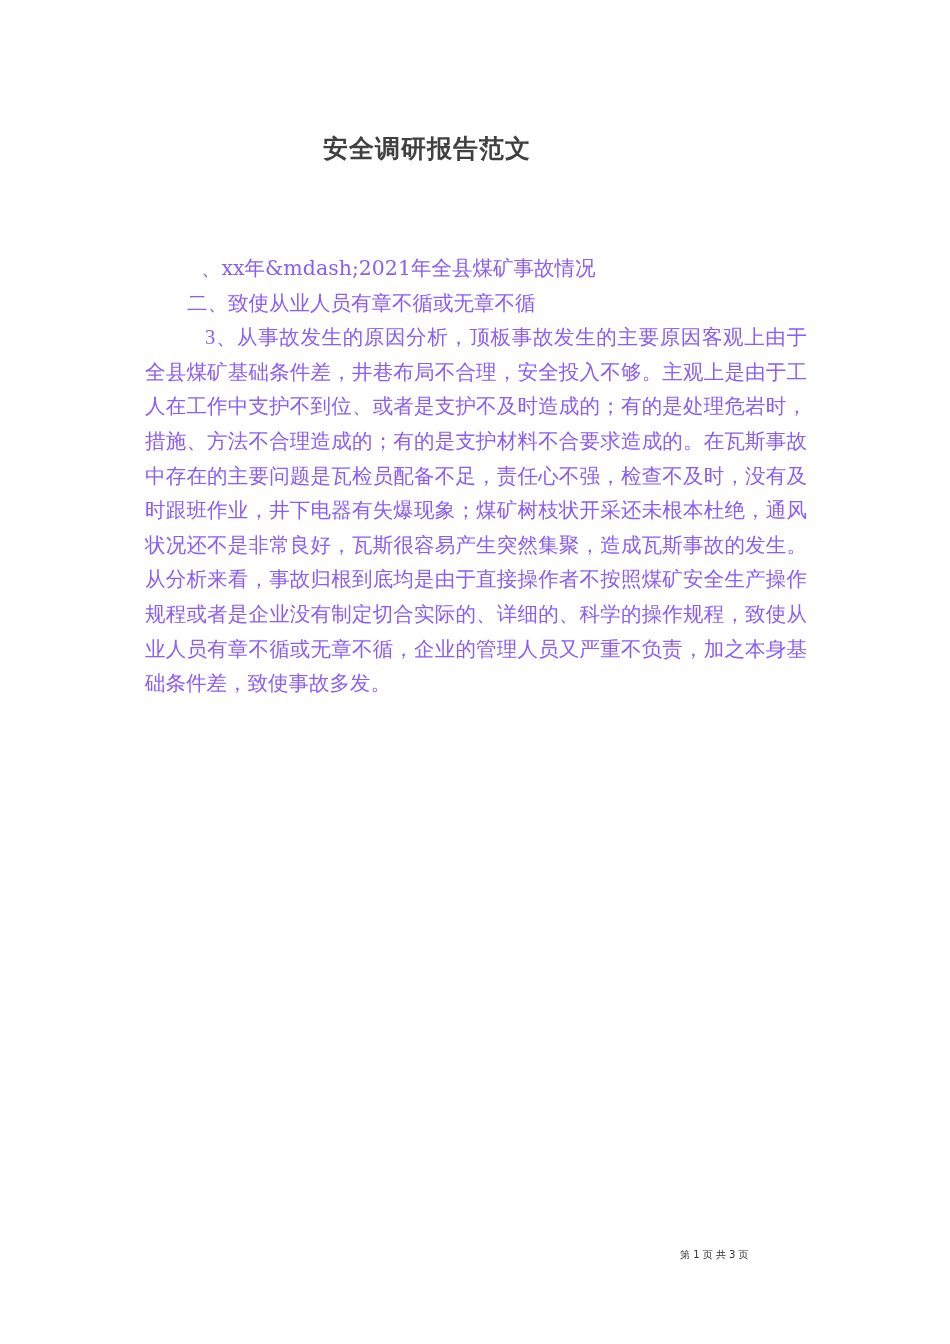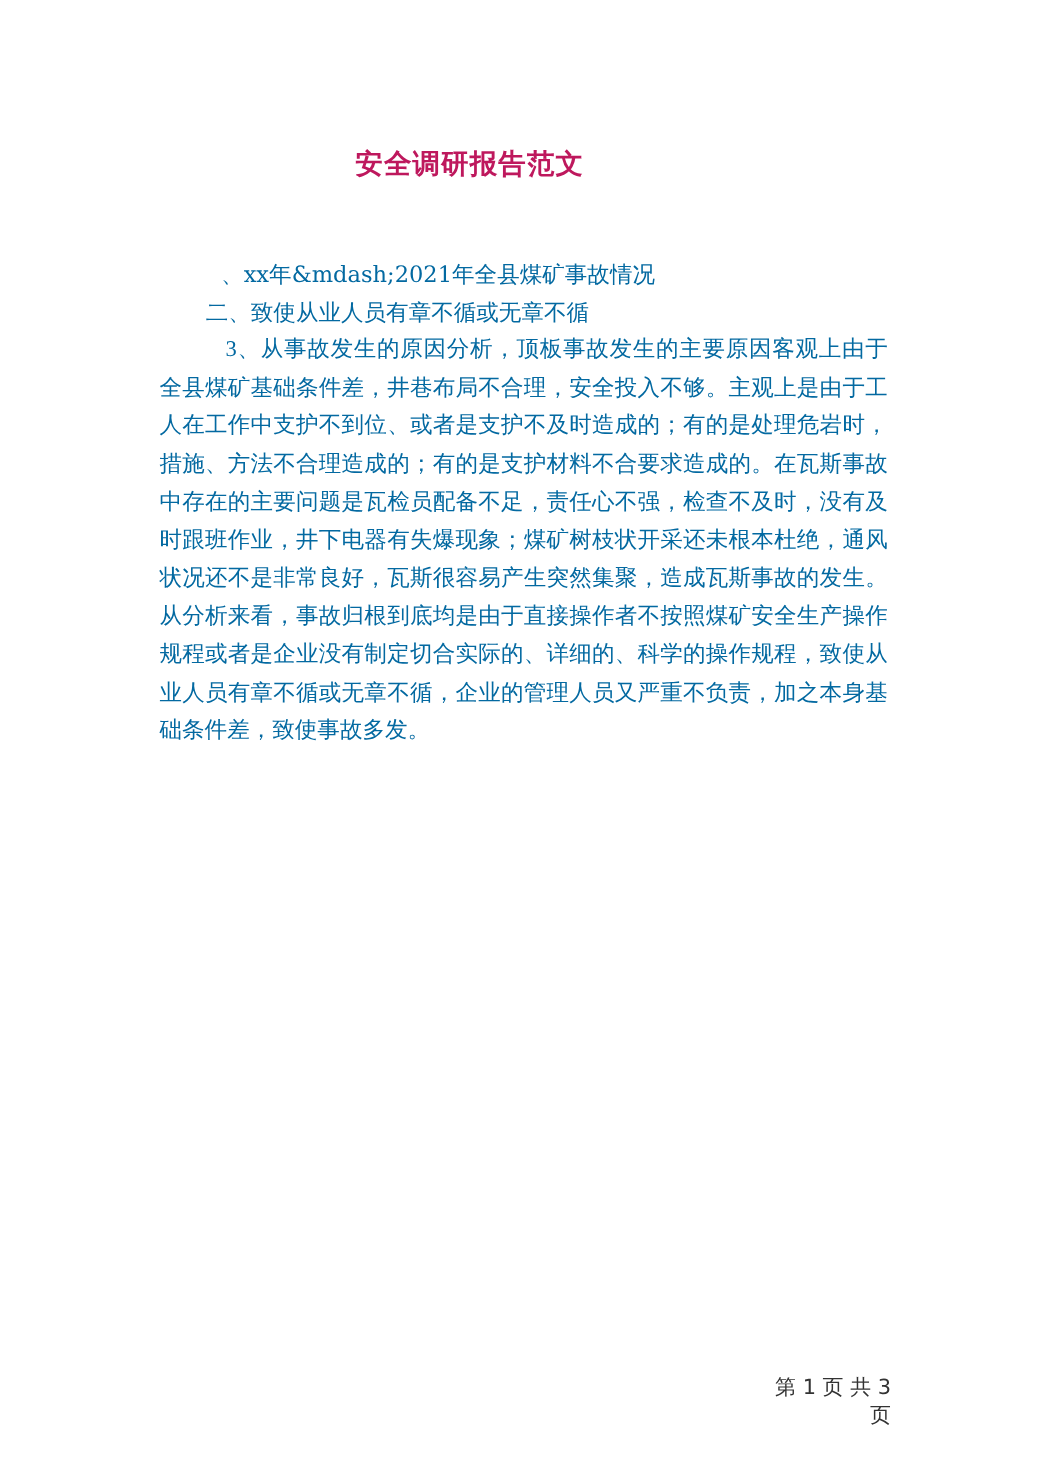--- a/index.html
+++ b/index.html
@@ -2,37 +2,37 @@
 <html><head>
 <meta charset="utf-8">
 <style>
   html, body { margin: 0; padding: 0; background: #ffffff; }
   body { width: 950px; height: 1344px; position: relative; overflow: hidden; }
   .page { position: absolute; left: 0; top: 0; width: 950px; height: 1344px; background: #fff; }
   .title {
     position: absolute; left: 0; width: 854px; top: 132px;
     text-align: center;
     font-family: "DejaVu Sans", sans-serif;
-    font-size: 25px; font-weight: bold; color: #be185d;
+    font-size: 25px; font-weight: bold; color: #404040;
     letter-spacing: 1px;
   }
   .body {
-    position: absolute; left: 145px; width: 662px; top: 232px;
+    position: absolute; left: 145px; width: 662px; top: 251px;
     font-family: "DejaVu Serif", serif;
-    font-size: 20.5px; line-height: 34.6px; color: #0369a1;
+    font-size: 20.5px; line-height: 34.6px; color: #8b5cf6;
     text-align: justify;
   }
   .body p { margin: 0; }
   .ind1 { text-indent: 42px; }
   .ind2 { text-indent: 56px; }
   .ind3 { text-indent: 60px; font-family: Liberation Serif, serif; }
   .footer {
     position: absolute; top: 1248px; left: 680px; width: 130px;
-    text-align: right;
-    font-family: "DejaVu Sans", sans-serif; font-size: 19px; color: #333;
+    text-align: left;
+    font-family: "DejaVu Sans", sans-serif; font-size: 10px; color: #333;
   }
 </style>
 </head>
 <body>
 
 <div class="page">
   <div class="title">安全调研报告范文</div>
 
   <div class="body">
     <p class="ind2">、xx年&amp;mdash;2021年全县煤矿事故情况</p>

